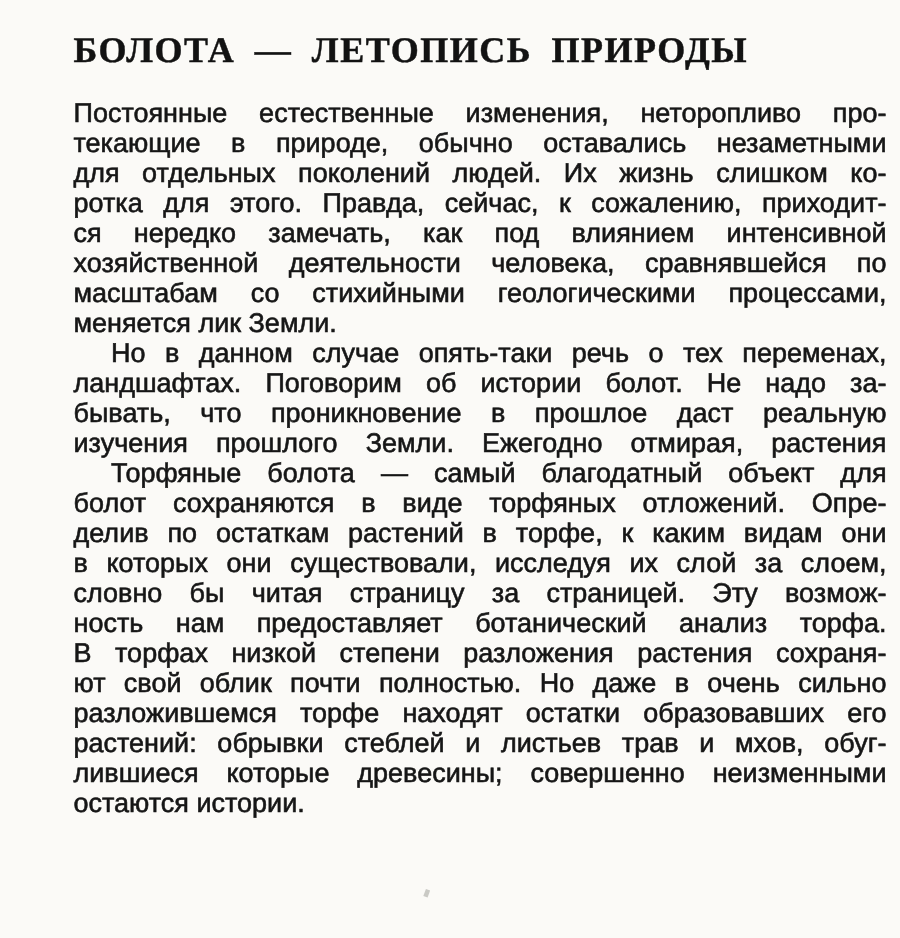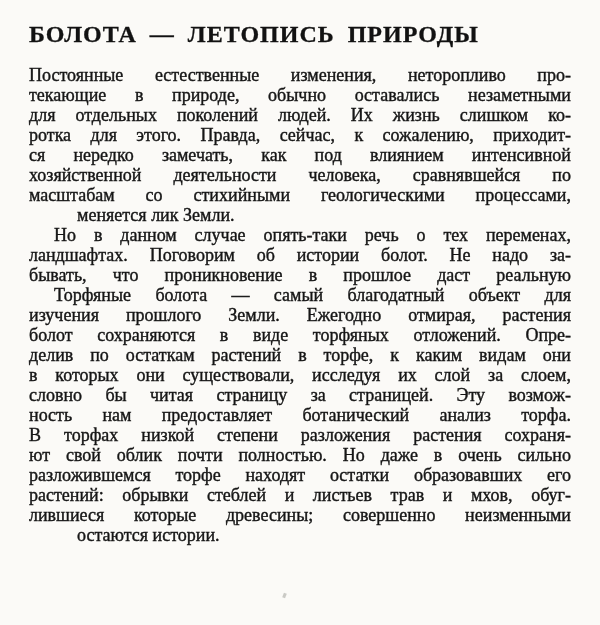--- a/index.html
+++ b/index.html
@@ -7,21 +7,21 @@
     padding: 0;
     width: 600px;
     height: 625px;
     overflow: hidden;
     background: #fbfaf7;
   }
   .page {
     box-sizing: border-box;
     width: 600px;
     height: 625px;
-    padding: 20px 25px 0 29px;
+    padding: 20px 25px 0 49px;
     background: #fbfaf7;
     position: relative;
     font-family: "Liberation Serif", serif;
     color: #161616;
   }
   .title {
     margin: 0 0 17px 0;
     font-family: "Liberation Serif", serif;
     font-weight: bold;
     font-size: 24px;
@@ -33,34 +33,33 @@
     white-space: nowrap;
   }
   .text-block {
     width: 542px;
   }
   .para {
     margin: 0;
     padding: 0;
   }
   .line {
-    font-family: Liberation Serif, serif;
+    font-family: Liberation Sans, sans-serif;
     font-size: 18px;
     line-height: 20px;
     color: #161616;
     -webkit-text-stroke: 0.4px #161616;
     text-align: justify;
     text-align-last: justify;
     white-space: normal;
     height: 20px;
     overflow: visible;
   }
   .line.last {
     text-align-last: left;
-    margin-left: 48px;
   }
   .line.indent {
     text-indent: 25px;
   }
   .speck {
     position: absolute;
     left: 283px;
     top: 593px;
     width: 3px;
     height: 5px;
@@ -84,22 +83,22 @@
         <div class="line">хозяйственной деятельности человека, сравнявшейся по</div>
         <div class="line">масштабам со стихийными геологическими процессами,</div>
         <div class="line last">меняется лик Земли.</div>
       </div>
       <div class="para">
         <div class="line indent">Но в данном случае опять-таки речь о тех переменах,</div>
         <div class="line">ландшафтах. Поговорим об истории болот. Не надо за-</div>
         <div class="line">бывать, что проникновение в прошлое даст реальную</div>
       </div>
       <div class="para">
+        <div class="line">изучения прошлого Земли. Ежегодно отмирая, растения</div>
         <div class="line indent">Торфяные болота — самый благодатный объект для</div>
-        <div class="line">изучения прошлого Земли. Ежегодно отмирая, растения</div>
         <div class="line">болот сохраняются в виде торфяных отложений. Опре-</div>
         <div class="line">делив по остаткам растений в торфе, к каким видам они</div>
         <div class="line">в которых они существовали, исследуя их слой за слоем,</div>
         <div class="line">словно бы читая страницу за страницей. Эту возмож-</div>
         <div class="line">ность нам предоставляет ботанический анализ торфа.</div>
         <div class="line">В торфах низкой степени разложения растения сохраня-</div>
         <div class="line">ют свой облик почти полностью. Но даже в очень сильно</div>
         <div class="line">разложившемся торфе находят остатки образовавших его</div>
         <div class="line">растений: обрывки стеблей и листьев трав и мхов, обуг-</div>
         <div class="line">лившиеся которые древесины; совершенно неизменными</div>

